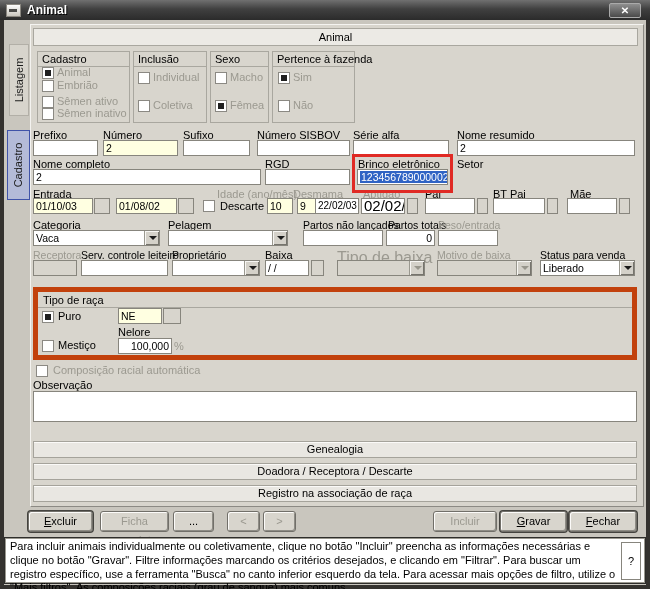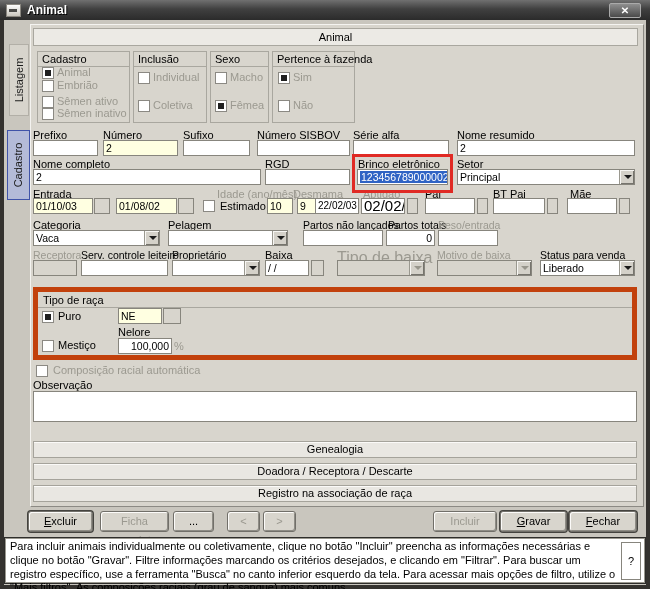--- a/index.html
+++ b/index.html
@@ -141,30 +141,29 @@
   <div class="fld" style="left:457px;top:140px;width:178px">2</div>
 
   <span class="lbl" style="left:33px;top:158px">Nome completo</span>
   <div class="fld" style="left:33px;top:169px;width:228px">2</div>
   <span class="lbl" style="left:265px;top:158px">RGD</span>
   <div class="fld" style="left:265px;top:169px;width:85px"></div>
   <div class="redbox"></div>
   <span class="lbl" style="left:358px;top:158px">Brinco eletrônico</span>
   <div class="fld" style="left:357px;top:169px;width:91px"><span class="sel">123456789000002</span></div>
   <span class="lbl" style="left:457px;top:158px">Setor</span>
-  <div class="dd yel" style="left:457px;top:169px;width:178px"><span>Principal</span><span class="arrow"></span></div>
 
   <span class="lbl" style="left:33px;top:188px">Entrada</span>
   <div class="fld yel" style="left:33px;top:198px;width:60px">01/10/03</div>
   <span class="mini" style="left:94px;top:198px;width:16px"></span>
   <span class="lbl" style="left:116px;top:204px">Nascimento</span>
   <div class="fld yel" style="left:116px;top:198px;width:61px">01/08/02</div>
   <span class="mini" style="left:178px;top:198px;width:16px"></span>
   <span class="cb" style="left:203px;top:200px"></span>
-  <span class="lbl" style="left:220px;top:200px">Estimado</span>
+  <span class="lbl" style="left:220px;top:200px">Descarte</span>
   <span class="lbl gray" style="left:217px;top:188px">Idade (ano/mês)</span>
   <div class="fld yel" style="left:267px;top:198px;width:26px">10</div>
   <div class="fld yel" style="left:297px;top:198px;width:25px">9</div>
   <span class="lbl gray" style="left:293px;top:188px">Desmama</span>
   <div class="fld" style="left:315px;top:198px;width:44px;font-size:10px">22/02/03</div>
   <span class="lbl gray" style="left:363px;top:188px">Aptidão</span>
   <div class="fld" style="left:361px;top:198px;width:44px;font-size:15px">02/02/04</div>
   <span class="mini" style="left:407px;top:198px;width:11px"></span>
   <span class="lbl" style="left:425px;top:188px">Pai</span>
   <div class="fld" style="left:425px;top:198px;width:50px"></div>

